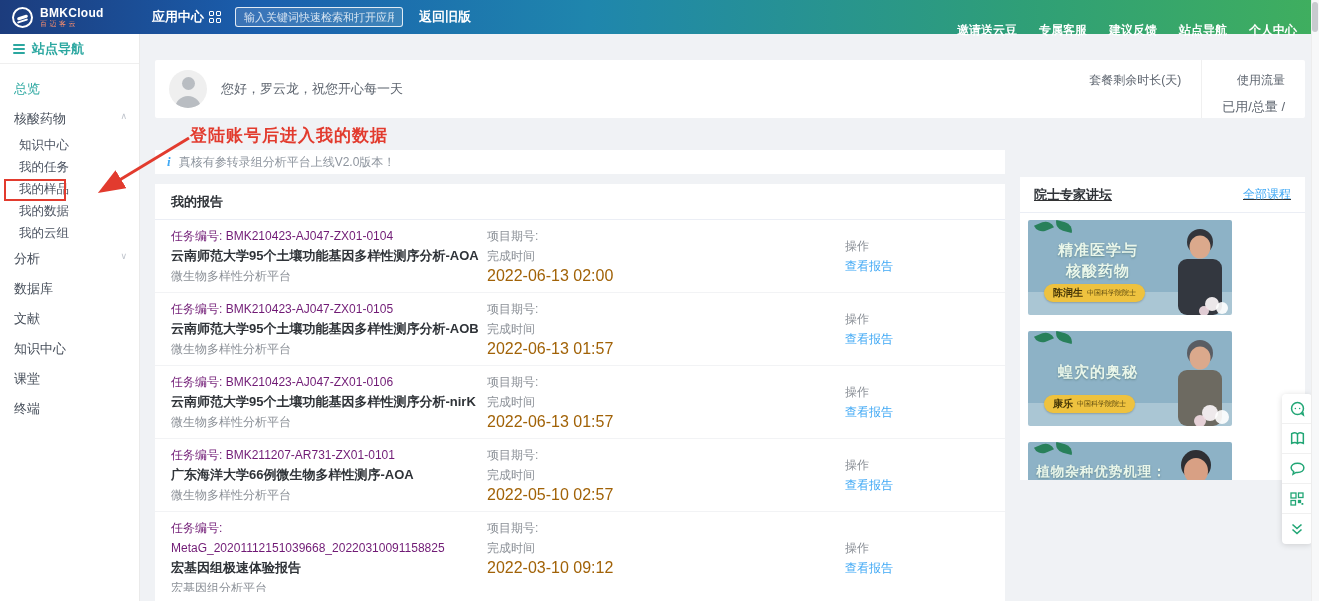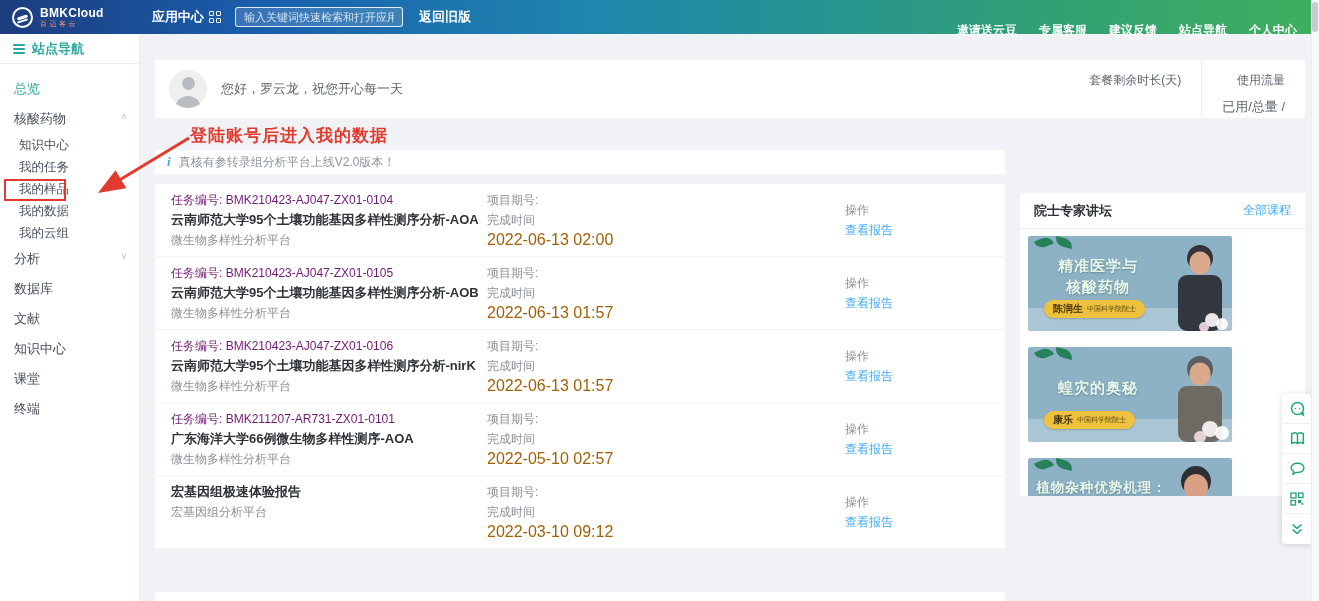--- a/index.html
+++ b/index.html
@@ -82,21 +82,21 @@
   .report-title{ font-size:13px; font-weight:bold; color:#2f3338; }
   .platform{ font-size:12px; color:#8b9097; }
   .mid .lbl{ font-size:12px; color:#8b9097; }
   .mid .date{ font-size:16px; color:#a16207; }
   .actions{ display:flex; flex-direction:column; justify-content:center; gap:3px; font-size:12px; }
   .actions .lbl{ color:#8b9097; }
   .view-link{ color:#41a9f5; cursor:pointer; text-decoration:none; }
   .next-panel{ position:absolute; left:155px; top:592px; width:850px; height:9px; background:#fff; }
 
   
-  .lectures{ position:absolute; left:1020px; top:193px; width:285px; height:303px; background:#fff; overflow:hidden; }
+  .lectures{ position:absolute; left:1020px; top:177px; width:285px; height:303px; background:#fff; overflow:hidden;text-decoration:underline; }
   .lectures-header{ height:36px; display:flex; align-items:center; justify-content:space-between; padding:0 14px; border-bottom:1px solid #ebeef5; }
   .lectures-title{ font-size:13px; font-weight:bold; color:#2f3338; }
   .all-courses{ font-size:12px; color:#41a9f5; cursor:pointer; text-decoration:none; }
   .cards{ padding:7px 0 0 8px; display:flex; flex-direction:column; gap:16px; }
   .card{
     position:relative; width:204px; height:95px; border-radius:2px; overflow:hidden; cursor:pointer;
     background:linear-gradient(180deg,#8db2c6 0%,#8db2c6 76%,#aac6d4 76%,#aac6d4 100%);
   }
   .leaf{ position:absolute; width:18px; height:9px; background:#1d7a4e; border-radius:0 10px 0 10px; top:2px; left:7px; transform:rotate(-22deg); opacity:.9;}
   .leaf.l2{ left:27px; transform:rotate(14deg); }
@@ -210,20 +210,21 @@
     </defs>
     <line x1="104" y1="10" x2="18" y2="62" stroke="#e23b2e" stroke-width="3" marker-end="url(#arrowhead)"></line>
   </svg>
 
   <div class="notice-bar">
     <span class="info-icon">i</span>
     <span>真核有参转录组分析平台上线V2.0版本！</span>
   </div>
 
   <section class="reports">
+    <div class="reports-header">我的报告</div>
 
     <div class="report-row">
       <div>
         <div class="line task-line"><span>任务编号:</span> <span>BMK210423-AJ047-ZX01-0104</span></div>
         <div class="line report-title">云南师范大学95个土壤功能基因多样性测序分析-AOA</div>
         <div class="line platform">微生物多样性分析平台</div>
       </div>
       <div class="mid">
         <div class="line lbl">项目期号:</div>
         <div class="line lbl">完成时间</div>
@@ -281,20 +282,21 @@
         <div class="line date">2022-05-10 02:57</div>
       </div>
       <div class="actions">
         <div class="lbl">操作</div>
         <a class="view-link">查看报告</a>
       </div>
     </div>
 
     <div class="report-row">
       <div>
+        <div class="line task-line"><span>任务编号:</span> <span>MetaG_20201112151039668_20220310091158825</span></div>
         <div class="line report-title">宏基因组极速体验报告</div>
         <div class="line platform">宏基因组分析平台</div>
       </div>
       <div class="mid">
         <div class="line lbl">项目期号:</div>
         <div class="line lbl">完成时间</div>
         <div class="line date">2022-03-10 09:12</div>
       </div>
       <div class="actions">
         <div class="lbl">操作</div>

